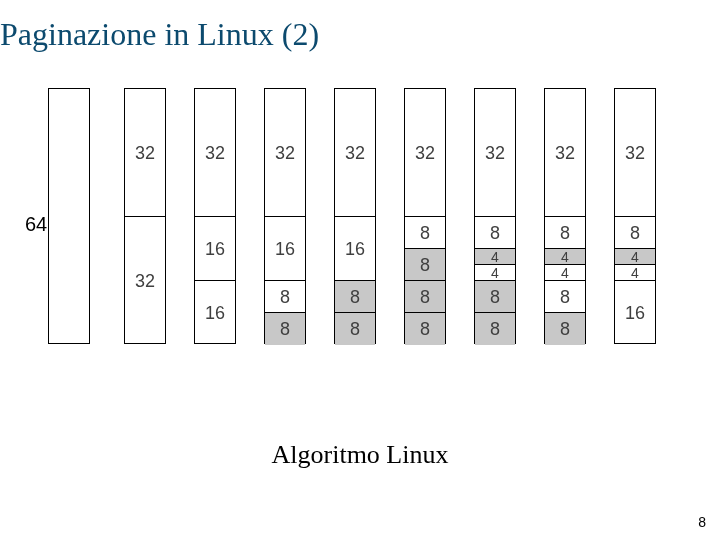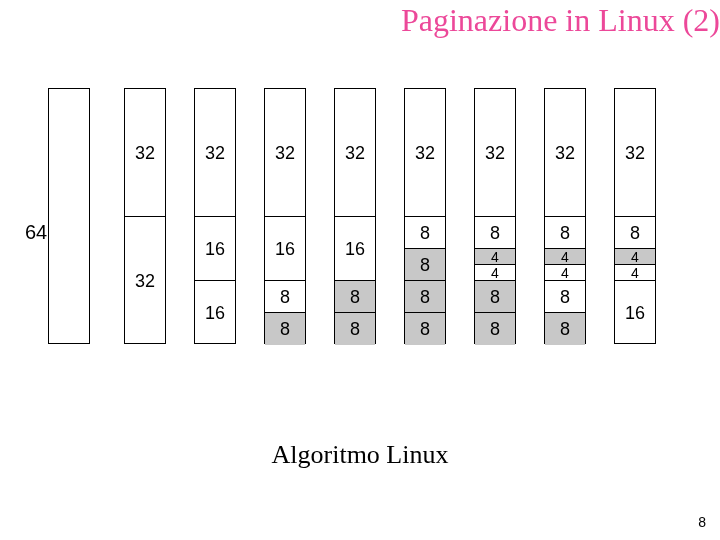--- a/index.html
+++ b/index.html
@@ -5,24 +5,24 @@
   html, body {
     margin: 0;
     padding: 0;
     width: 720px;
     height: 540px;
     background: #ffffff;
     font-family: "Times New Roman", Times, serif;
     position: relative;
   }
   .title {
-    text-align: right;
+    text-align: left;
     font-size: 32px;
-    color: #ec4899;
-    margin-top: 2px;
+    color: #0c4a6e;
+    margin-top: 16px;
   }
   .subtitle {
     text-align: center;
     font-size: 26px;
     color: #000000;
     margin-top: 30px;
   }
   .page-number {
     position: absolute;
     right: 14px;
@@ -48,21 +48,21 @@
     border: 1px solid #000;
   }
   .block {
     box-sizing: border-box;
     border-bottom: 1px solid #000;
     display: flex;
     align-items: center;
     justify-content: center;
     font-family: Arial, Helvetica, sans-serif;
     font-size: 18px;
-    color: #000000;
+    color: #404040;
   }
   .block.alloc {
     background: #c8c8c8;
   }
   
   .label64 {
     border: none;
     display: flex;
     align-items: center;
     justify-content: center;
@@ -70,21 +70,21 @@
     font-size: 20px;
     color: #000;
   }
 </style>
 </head>
 <body>
 
 <div class="title">Paginazione in Linux (2)</div>
 
 <div class="canvas" id="canvas">
-  <div class="label64" style="position:absolute; left:-22px; top:16px; width:20px; height:256px;">64</div>
+  <div class="label64" style="position:absolute; left:-22px; top:8px; width:20px; height:256px;">64</div>
 <div class="column bordered" style="left: 0px; width: 42px;">
       <div class="block " style="height: 256px; line-height: 256px; border-bottom: none;"></div>
     </div>
     <div class="column bordered" style="left: 76px; width: 42px;">
       <div class="block " style="height: 128px; line-height: 128px;">32</div>
       <div class="block " style="height: 128px; line-height: 128px; border-bottom: none;">32</div>
     </div>
     <div class="column bordered" style="left: 146px; width: 42px;">
       <div class="block " style="height: 128px; line-height: 128px;">32</div>
       <div class="block " style="height: 64px; line-height: 64px;">16</div>

